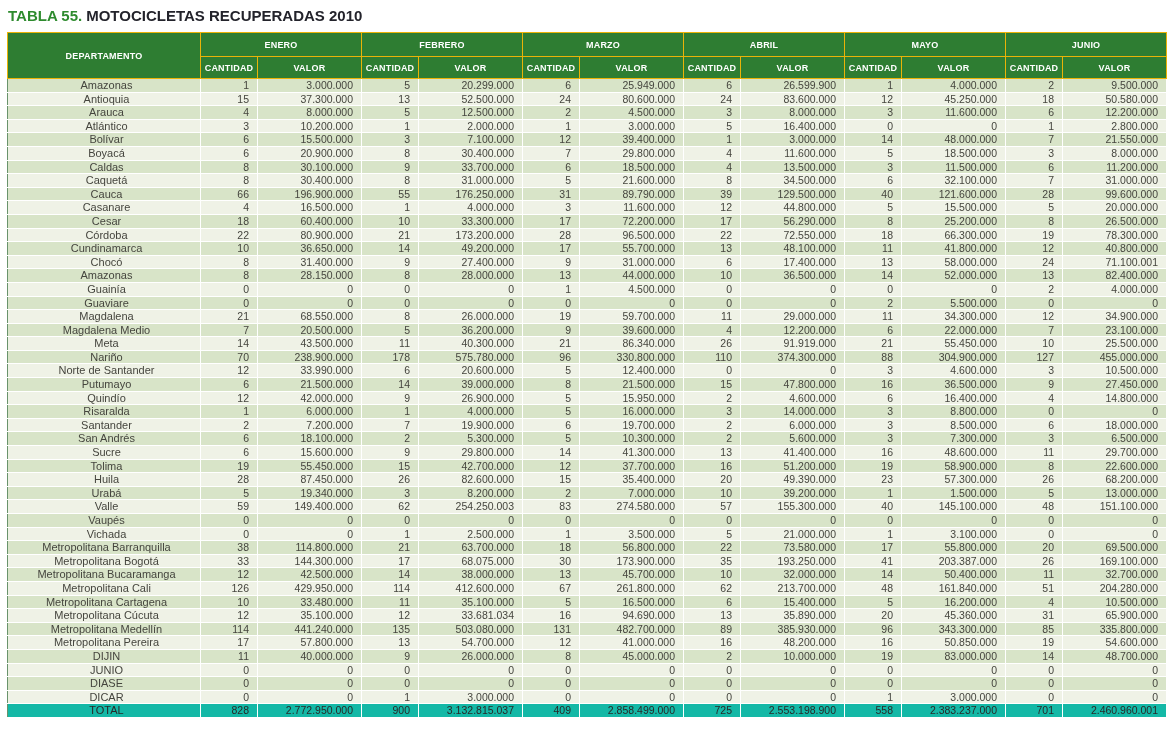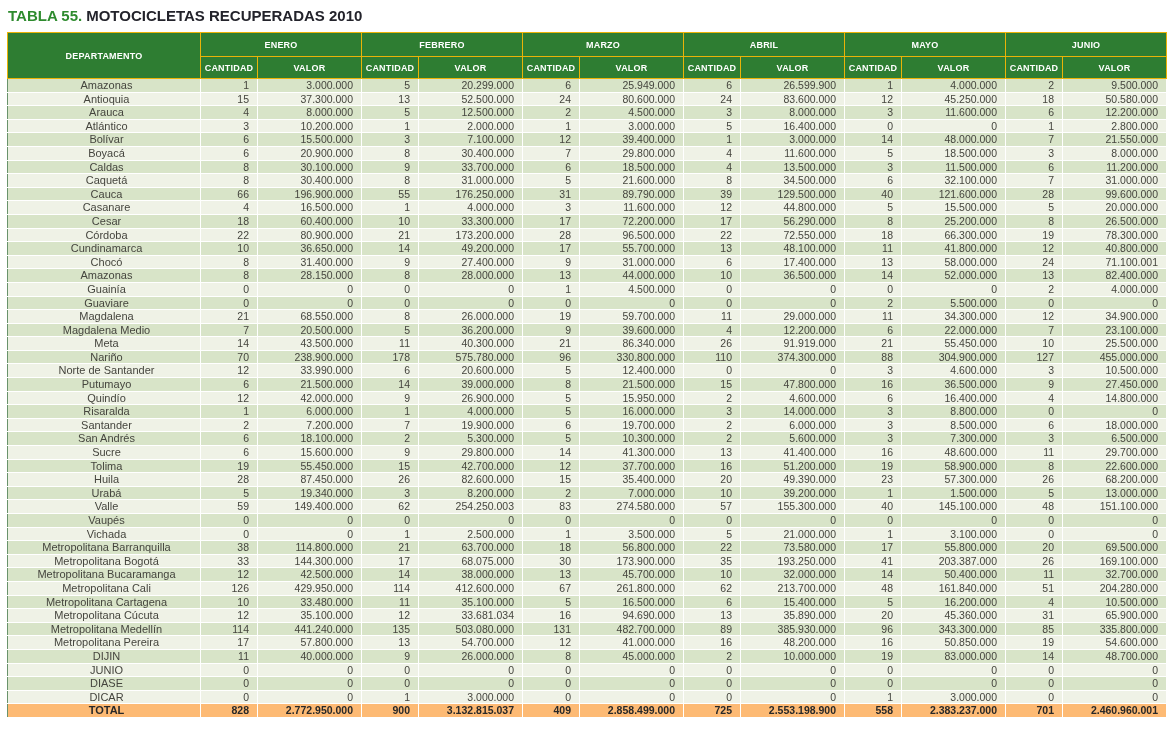--- a/index.html
+++ b/index.html
@@ -14,21 +14,21 @@
   th.month-th{height:23px}
   th.sub-th{height:21px}
   th.dept-th{width:193px}
   tbody td,tfoot td{font-size:10.5px;height:12.6px;line-height:12.6px;padding:0;
      border-right:1px solid #fff;border-bottom:1px solid #fff;color:#45453e;
      white-space:nowrap;overflow:hidden}
   tbody tr:nth-child(odd){background:#d8e4c8}
   tbody tr:nth-child(even){background:#eff2e6}
   td.name{text-align:center;padding-left:5px;font-size:11px}
   td.num{text-align:right;padding-right:8px}
-  tfoot td{background:#fdba74;font-weight:bold;color:#282828}
+  tfoot td{background:#14b8a6;font-weight:normal;color:#282828}
   col.c-cant{width:57px}
   col.c-val{width:104px}
 </style>
 </head>
 <body>
 
 <div class="page">
   <div class="title">
     <span class="t-num">TABLA 55.</span><span>MOTOCICLETAS RECUPERADAS 2010</span>
   </div>

